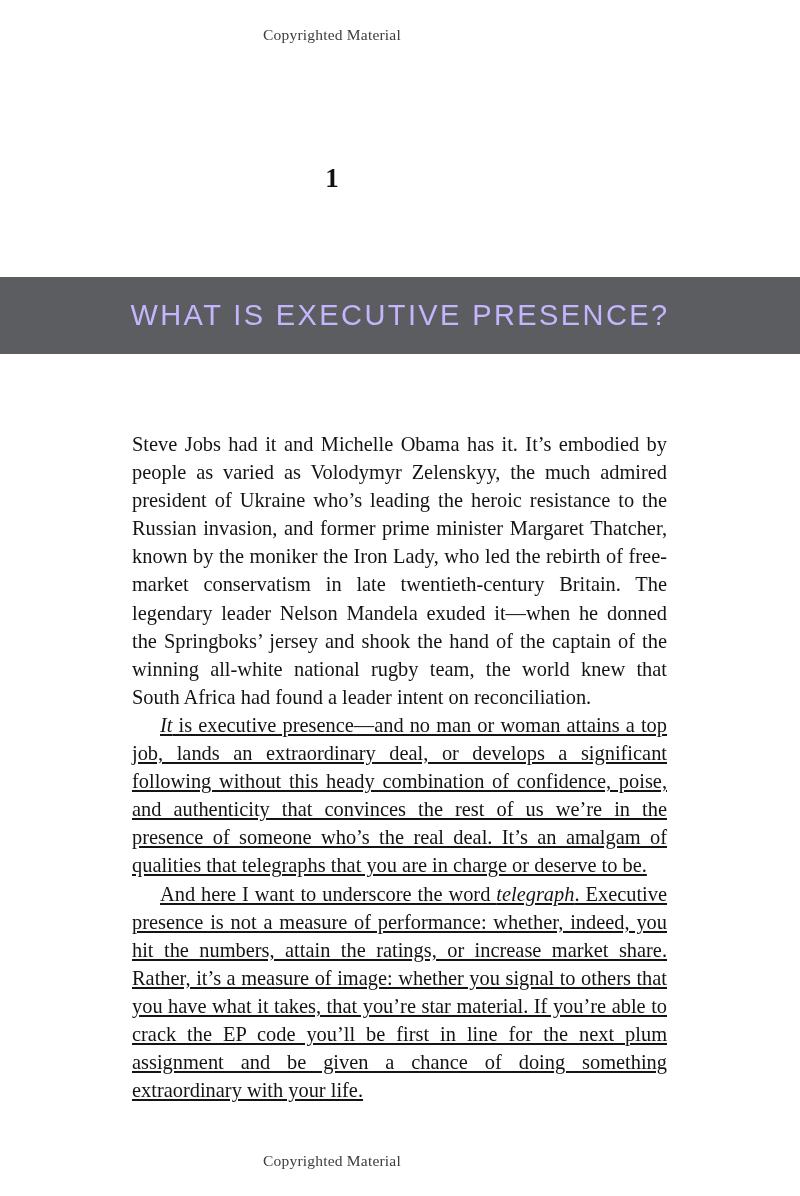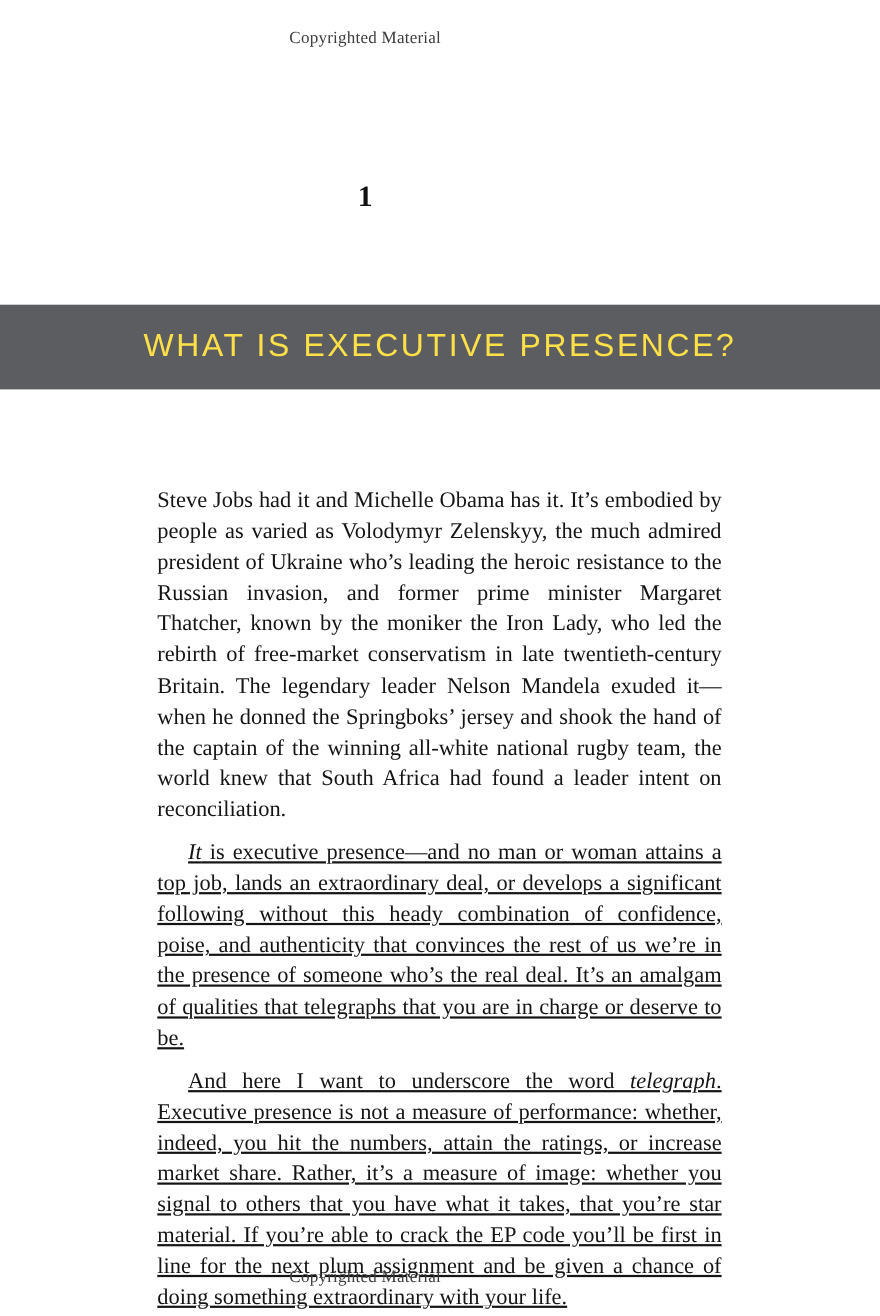--- a/index.html
+++ b/index.html
@@ -62,38 +62,38 @@
     height: 77px;
     background: #5b5d60;
     display: flex;
     align-items: center;
     justify-content: center;
   }
   .title-band-text {
     font-family: "Liberation Sans", sans-serif;
     font-size: 29px;
     font-weight: 400;
-    color: #fde047;
+    color: #c4b5fd;
     letter-spacing: 2.4px;
     text-align: center;
     white-space: nowrap;
   }
   .body-text {
     position: absolute;
     top: 430px;
     left: 132px;
     width: 535px;
     font-family: "Liberation Serif", serif;
     font-size: 20.4px;
     line-height: 28.1px;
     text-align: justify;
     color: #141414;
   }
   .body-text p {
-    margin: 11px;
+    margin: 0;
   }
   .body-text p + p {
     text-indent: 28px;
     text-decoration: underline;
   }
   .body-text em {
     font-style: italic;
   }
 </style>
 </head>

